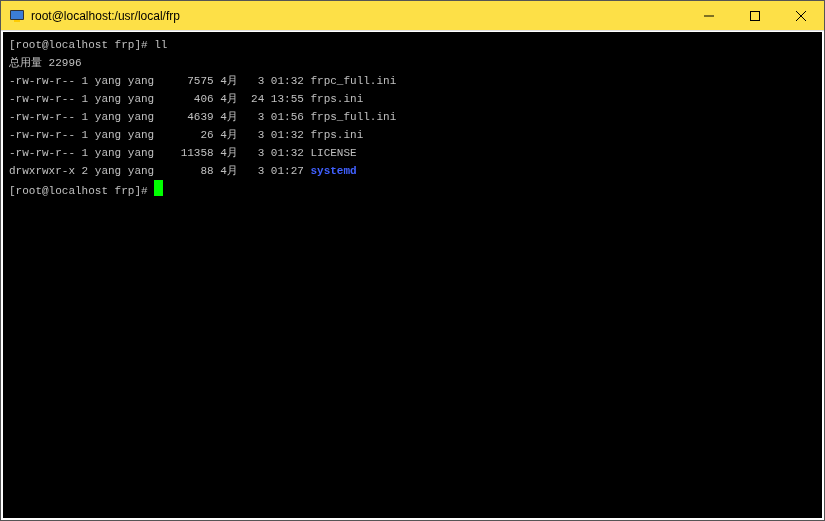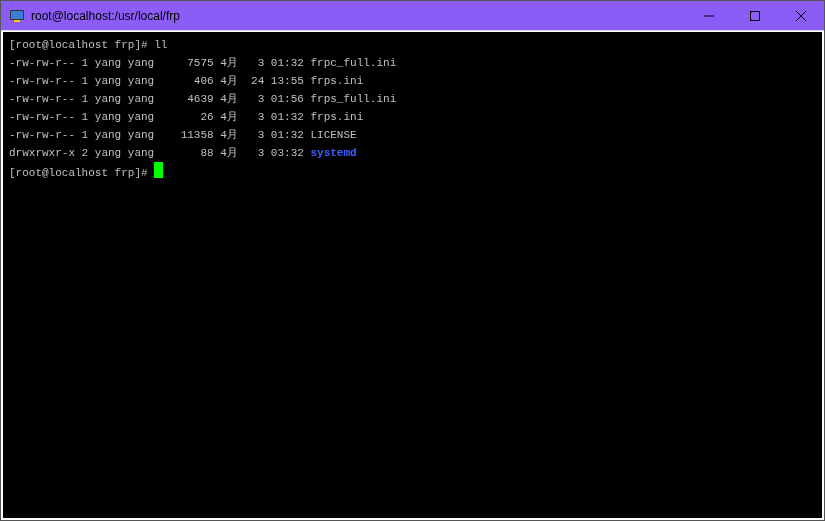--- a/index.html
+++ b/index.html
@@ -6,21 +6,21 @@
   body {
     font-family: "Segoe UI", Tahoma, sans-serif;
     background: #fff;
     width: 825px;
     height: 521px;
     overflow: hidden;
     border: 1px solid #555;
   }
   .titlebar {
     height: 30px;
-    background: #8b5cf6;
+    background: #fde047;
     display: flex;
     align-items: center;
     border-bottom: 1px solid #ddd;
   }
   .titlebar .icon {
     width: 16px; height: 16px;
     margin: 0 6px 0 8px;
     display: flex; align-items: center; justify-content: center;
   }
   .titlebar .title {
@@ -92,22 +92,23 @@
       <svg viewBox="0 0 10 10">
           <line x1="0" y1="0" x2="10" y2="10" stroke="#000" stroke-width="1"></line>
           <line x1="10" y1="0" x2="0" y2="10" stroke="#000" stroke-width="1"></line>
         </svg>
     </div>
   </div>
 </div>
 
 <div class="terminal">
   <div class="line"><span>[root@localhost frp]# </span><span>ll</span></div>
+  <div class="line">总用量 22996</div>
   <div id="listing">
       <div class="line"><span>-rw-rw-r-- 1 yang yang     7575 4月   3 01:32 </span><span>frpc_full.ini</span></div>
       <div class="line"><span>-rw-rw-r-- 1 yang yang      406 4月  24 13:55 </span><span>frps.ini</span></div>
       <div class="line"><span>-rw-rw-r-- 1 yang yang     4639 4月   3 01:56 </span><span>frps_full.ini</span></div>
       <div class="line"><span>-rw-rw-r-- 1 yang yang       26 4月   3 01:32 </span><span>frps.ini</span></div>
       <div class="line"><span>-rw-rw-r-- 1 yang yang    11358 4月   3 01:32 </span><span>LICENSE</span></div>
-      <div class="line"><span>drwxrwxr-x 2 yang yang       88 4月   3 03:32 </span><span class="blue">systemd</span></div>
+      <div class="line"><span>drwxrwxr-x 2 yang yang       88 4月   3 01:27 </span><span class="blue">systemd</span></div>
     </div>
   <div class="line"><span>[root@localhost frp]# </span><span class="cursor"></span></div>
 </div>
 
 </body></html>

